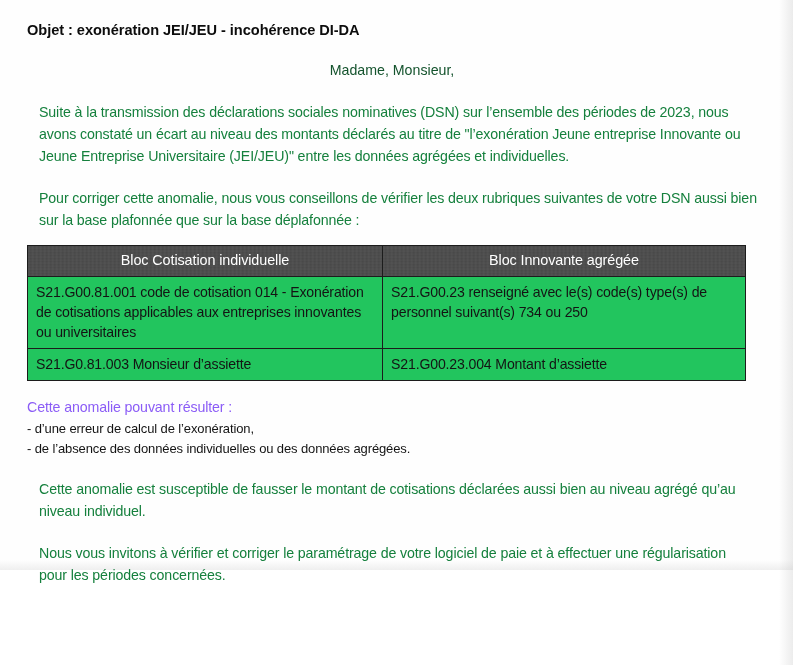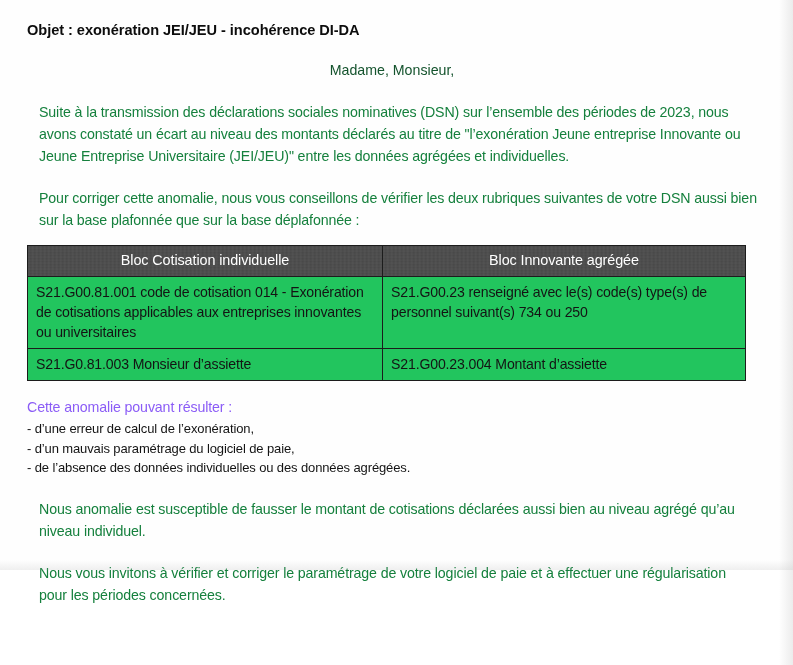--- a/index.html
+++ b/index.html
@@ -184,25 +184,24 @@
             <td>S21.G00.23.004 Montant d’assiette</td>
           </tr>
         </tbody>
       </table>
     </div>
 
     <p class="list-intro">Cette anomalie pouvant résulter :</p>
 
     <ul class="dashes">
       <li>d’une erreur de calcul de l’exonération,</li>
-      <li>d’un mauvais paramétrage du logiciel de paie,</li>
       <li>de l’absence des données individuelles ou des données agrégées.</li>
     </ul>
 
-    <p class="para">Nous anomalie est susceptible de fausser le montant de cotisations déclarées aussi bien au niveau agrégé qu’au niveau individuel.</p>
+    <p class="para">Cette anomalie est susceptible de fausser le montant de cotisations déclarées aussi bien au niveau agrégé qu’au niveau individuel.</p>
 
     <p class="para">Nous vous invitons à vérifier et corriger le paramétrage de votre logiciel de paie et à effectuer une régularisation pour les périodes concernées.</p>
 
   </div>
 
   <div class="scan-edge-right"></div>
   <div class="scan-edge-bottom"></div>
 
 </div>
 

